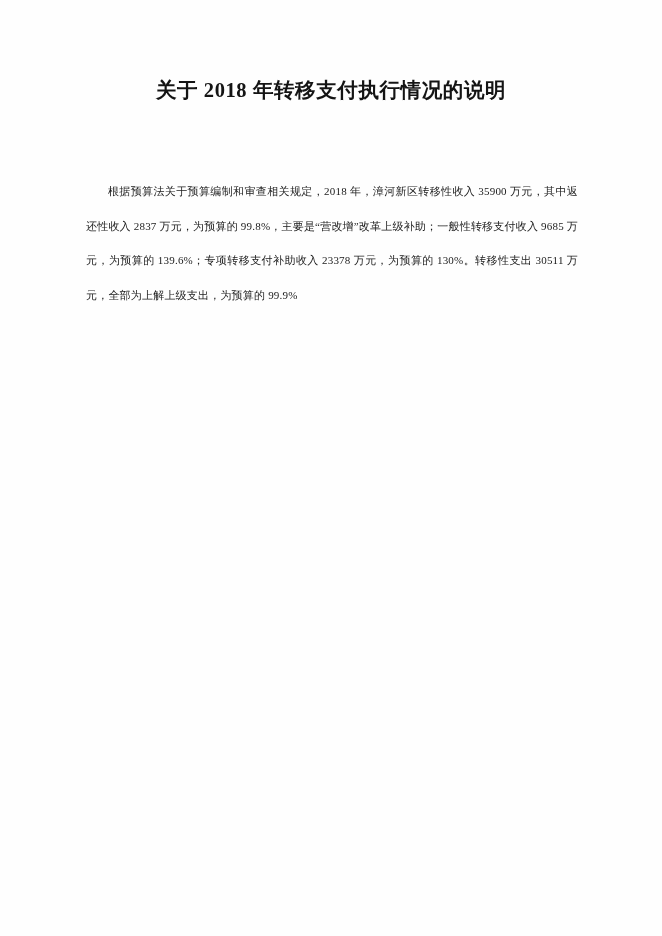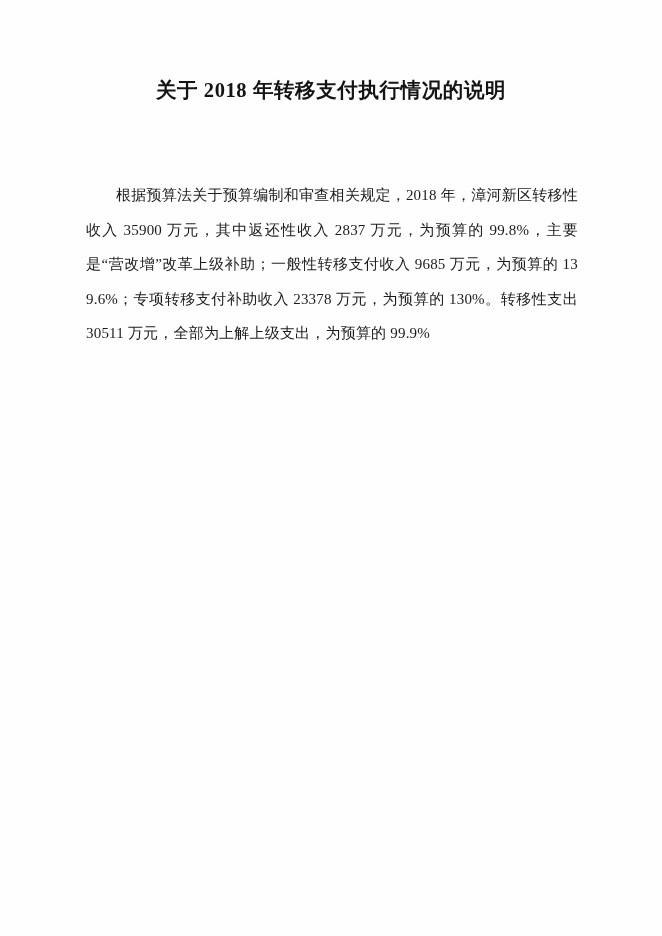--- a/index.html
+++ b/index.html
@@ -34,21 +34,21 @@
     color: #141414;
     font-family: "Liberation Serif", "DejaVu Serif", serif;
   }
   .body-block {
     position: absolute;
     top: 163px;
     left: 86px;
     width: 492px;
   }
   .body-par {
-    font-size: 15px;
+    font-size: 11px;
     line-height: 34.5px;
     text-align: justify;
     text-justify: inter-ideograph;
     text-indent: 2em;
     color: #1b1b1b;
     letter-spacing: 0.2px;
     word-break: break-all;
     font-family: "Liberation Serif", "DejaVu Serif", serif;
   }
 </style>

